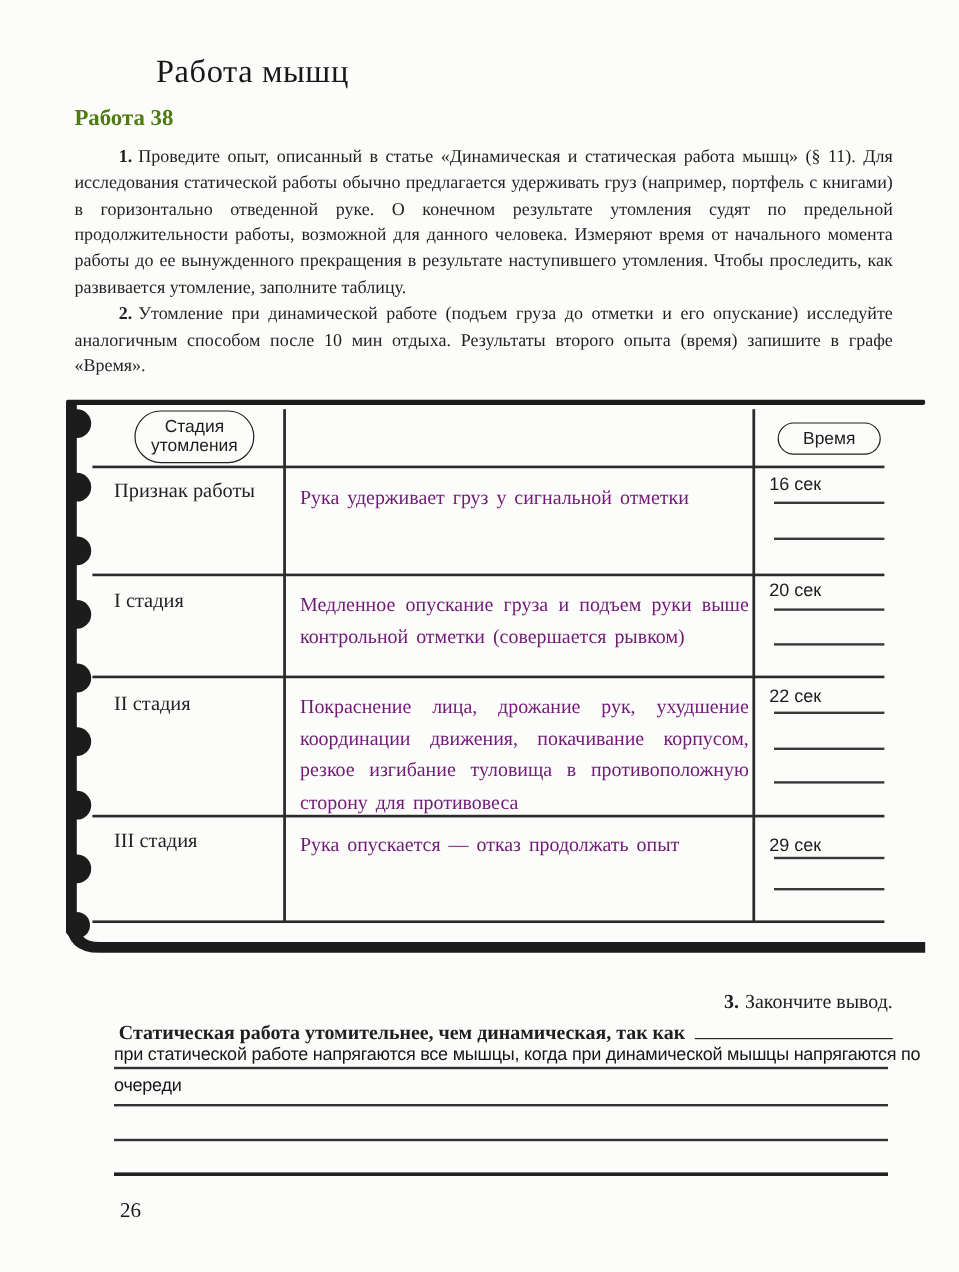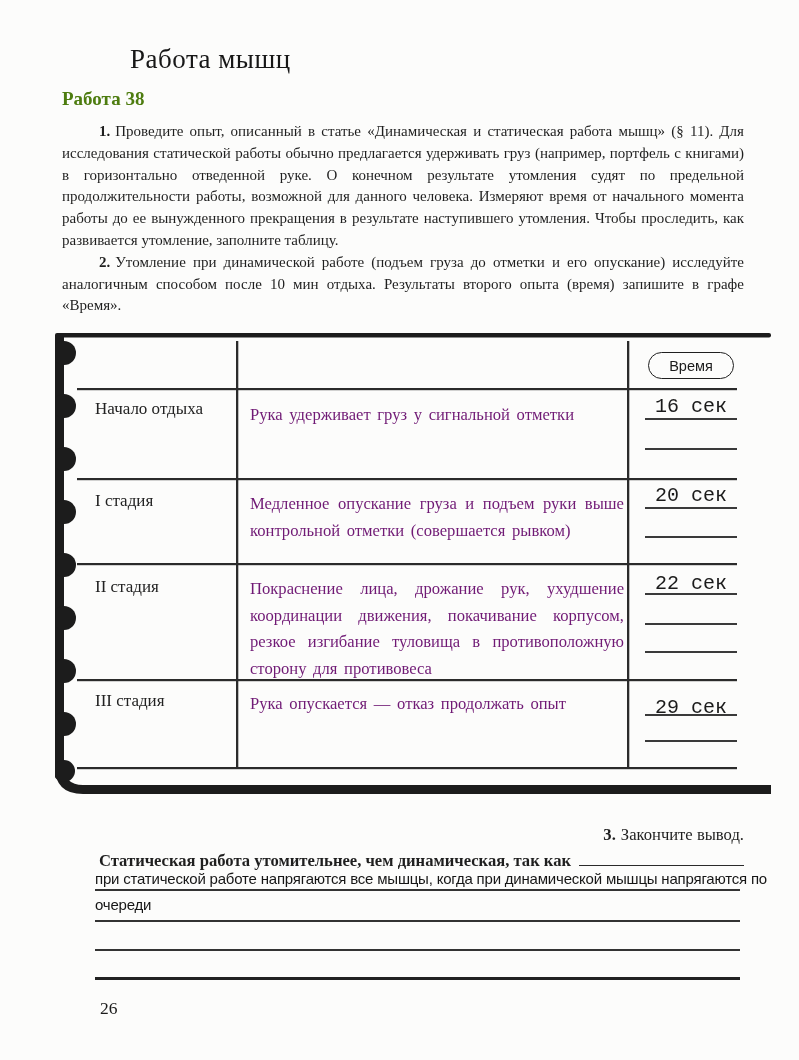--- a/index.html
+++ b/index.html
@@ -40,23 +40,23 @@
   .stage-cell{
     position:absolute;left:40px;width:142px;
     font-size:17px;color:#222;
   }
   .sign-cell{
     position:absolute;left:195px;width:374px;
     font-size:16.6px;line-height:26.5px;color:#701a75;
     text-align:justify;word-spacing:2.5px;
   }
   .time-val{
-    position:absolute;left:586px;width:100px;text-align:center;
-    font-family:Liberation Mono, monospace;
-    font-size:20px;color:#1b1b1b;
+    position:absolute;left:586px;width:100px;text-align:left;
+    font-family:Liberation Sans, sans-serif;
+    font-size:15px;color:#1b1b1b;
   }
   .time-line{
     position:absolute;left:590px;width:92px;height:2px;background:#3a3a3a;
   }
   
   .conclusion{
     position:absolute;left:62px;top:824px;width:682px;
     font-size:16.6px;line-height:22px;color:#1f1f1f;text-align:right;
   }
   .c-line-a{margin:0;padding-left:37px;}
@@ -114,23 +114,24 @@
       <rect x="181" y="8" width="2.3" height="427"></rect>
       <rect x="572" y="8" width="2.3" height="427"></rect>
       <rect x="22" y="55" width="660" height="2.2"></rect>
       <rect x="22" y="145" width="660" height="2.2"></rect>
       <rect x="22" y="230" width="660" height="2.2"></rect>
       <rect x="22" y="346" width="660" height="2.2"></rect>
       <rect x="22" y="434" width="660" height="2.2"></rect>
     </g>
   </svg>
 
+  <div class="pill pill-1">Стадия утомления</div>
   <div class="pill pill-3">Время</div>
 
-  <div class="stage-cell" style="top:66px">Начало отдыха</div>
+  <div class="stage-cell" style="top:66px">Признак работы</div>
   <div class="sign-cell" style="top:69px">Рука удерживает груз у сигнальной отметки</div>
   <div class="time-val" style="top:62px">16 сек</div>
   <div class="time-line" style="top:85px"></div>
   <div class="time-line" style="top:115px"></div>
 
   <div class="stage-cell" style="top:158px">I стадия</div>
   <div class="sign-cell" style="top:158px">Медленное опускание груза и подъем руки выше контрольной отметки (совершается рывком)</div>
   <div class="time-val" style="top:151px">20 сек</div>
   <div class="time-line" style="top:174px"></div>
   <div class="time-line" style="top:203px"></div>

